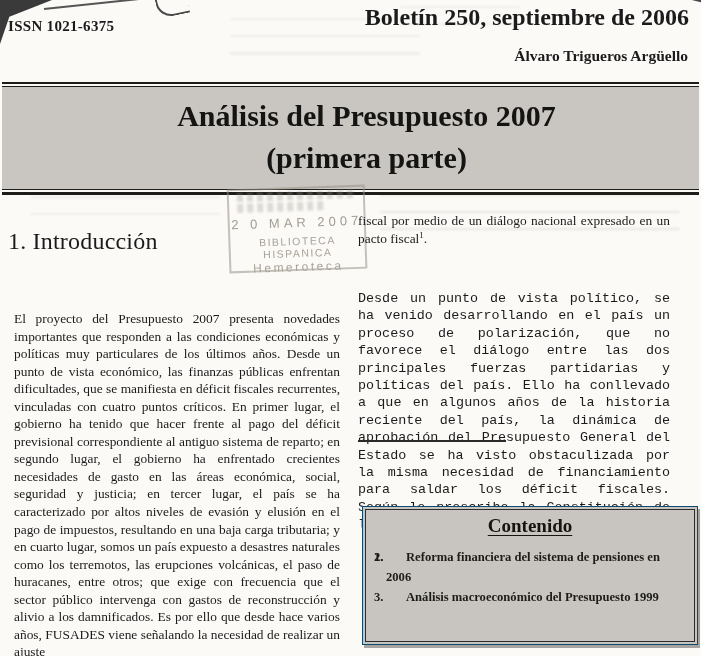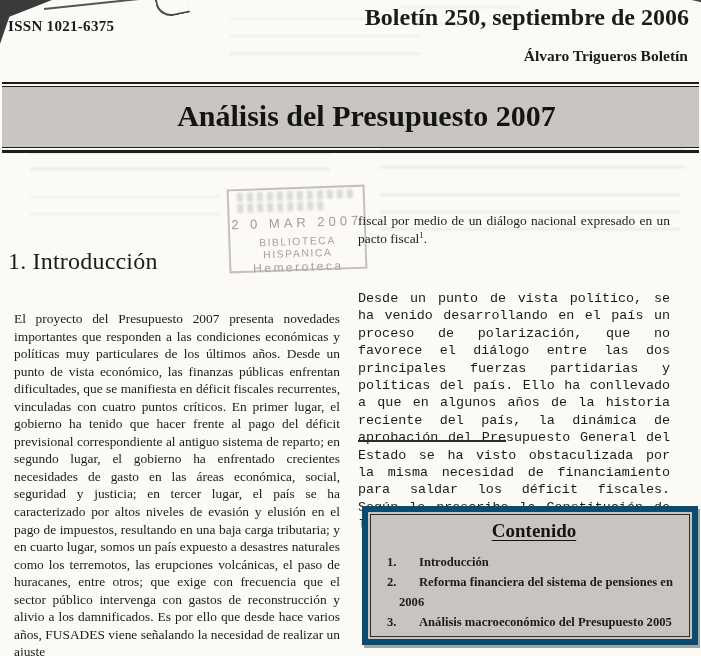--- a/index.html
+++ b/index.html
@@ -57,21 +57,21 @@
     transform:rotate(-2deg);
     color:#9b968c;text-align:center;
     font-family:"Liberation Sans","DejaVu Sans",sans-serif;
   }
   .stamp .faint{height:9px;margin:2px 8px 0 8px;opacity:.5;filter:blur(1px);
     background:repeating-linear-gradient(90deg,rgba(150,145,135,.6) 0 6px,transparent 6px 10px);}
   .stamp .date{margin-top:4px;font-size:13px;letter-spacing:4px;color:#a39d92;}
   .stamp .lib{margin-top:5px;font-size:10.5px;letter-spacing:1.5px;color:#a8a297;}
   .stamp .hem{margin-top:1px;font-size:12px;letter-spacing:2.5px;color:#a8a297;}
   
-  .section-heading{position:absolute;left:8px;top:248px;font-size:24px;font-weight:500;letter-spacing:.2px;}
+  .section-heading{position:absolute;left:8px;top:228px;font-size:24px;font-weight:500;letter-spacing:.2px;}
   .col-left{
     position:absolute;left:14px;top:310px;width:326px;
     font-size:13.4px;line-height:17.55px;text-align:justify;
   }
   .rc-p1{
     position:absolute;left:358px;top:212px;width:312px;
     font-size:13.4px;line-height:18px;text-align:justify;
   }
   .rc-p2{
     position:absolute;left:358px;top:290px;width:312px;
@@ -79,23 +79,22 @@
   }
   sup{font-size:9px;line-height:0;}
   .fn-rule{position:absolute;left:358px;top:440px;width:148px;height:2px;background:#2a2a2a;}
   .footnote{
     position:absolute;left:358px;top:447px;width:312px;
     font-size:12.4px;line-height:15.2px;text-align:justify;
   }
   
   .toc-outer{
     position:absolute;left:362px;top:506px;width:336px;height:139px;
-    background:#c8c5c0;border:6px solid #0c4a6e;box-sizing:border-box;
+    background:#c8c5c0;border:1px solid #0c4a6e;box-sizing:border-box;
     box-shadow:2px 3px 0 rgba(60,60,58,.45);
-    padding-left:8px;
   }
   .toc-inner{
     position:absolute;left:2px;top:2px;right:2px;bottom:2px;
     border:1px solid #2c2c2c;
   }
   .toc-title{
     margin-top:8px;text-align:center;font-size:19px;font-weight:bold;
     text-decoration:underline;text-underline-offset:3px;color:#15140f;
   }
   .toc-list{margin-top:10px;}
@@ -117,28 +116,29 @@
   <div class="smudge light" style="left:6px;top:96px;width:66px;height:44px;"></div>
   <div class="smudge light" style="left:230px;top:18px;width:190px;height:46px;"></div>
   <div class="smudge light" style="left:400px;top:6px;width:120px;height:30px;"></div>
   <div class="smudge" style="left:30px;top:100px;width:300px;height:80px;"></div>
   <div class="smudge" style="left:380px;top:98px;width:305px;height:82px;"></div>
   <div class="smudge" style="left:380px;top:194px;width:300px;height:36px;"></div>
   <div class="smudge light" style="left:30px;top:196px;width:190px;height:34px;"></div>
 
   <div class="issn">ISSN 1021-6375</div>
   <div class="bulletin">Boletín 250, septiembre de 2006</div>
-  <div class="author">Álvaro Trigueros Boletín</div>
+  <div class="author">Álvaro Trigueros Argüello</div>
 
   <div class="banner">
     <div class="rule r1"></div>
     <div class="rule gap"></div>
     <div class="rule r2"></div>
     <div class="banner-body">
       <div class="banner-title">Análisis del Presupuesto 2007</div>
+      <div class="banner-title">(primera parte)</div>
     </div>
     <div class="rule r3"></div>
     <div class="rule gap"></div>
     <div class="rule r4"></div>
   </div>
 
   <div class="stamp">
     <div class="faint"></div>
     <div class="faint" style="margin-right:40px;"></div>
     <div class="date">2 0 MAR 2007</div>
@@ -155,26 +155,25 @@
   <div class="rc-p2">Desde un punto de vista político, se ha venido desarrollando en el país un proceso de polarización, que no favorece el diálogo entre las dos principales fuerzas partidarias y políticas del país. Ello ha conllevado a que en algunos años de la historia reciente del país, la dinámica de aprobación del Presupuesto General del Estado se ha visto obstaculizada por la misma necesidad de financiamiento para saldar los déficit fiscales. Según lo prescribe la Constitución de la</div>
 
   <div class="fn-rule"></div>
 
   <div class="toc-outer">
     <div class="toc-inner"></div>
     <div class="toc-title">Contenido</div>
     <div class="toc-list">
       <div class="toc-row">
         <span class="toc-num">1.</span>
-        <span class="toc-label">Introducción</span>
       </div>
       <div class="toc-row">
         <span class="toc-num">2.</span>
         <span class="toc-label">Reforma financiera del sistema de pensiones en 2006</span>
       </div>
       <div class="toc-row">
         <span class="toc-num">3.</span>
-        <span class="toc-label">Análisis macroeconómico del Presupuesto 2005</span>
+        <span class="toc-label">Análisis macroeconómico del Presupuesto 1999</span>
       </div>
     </div>
   </div>
 
 </div>
 
 </body></html>

